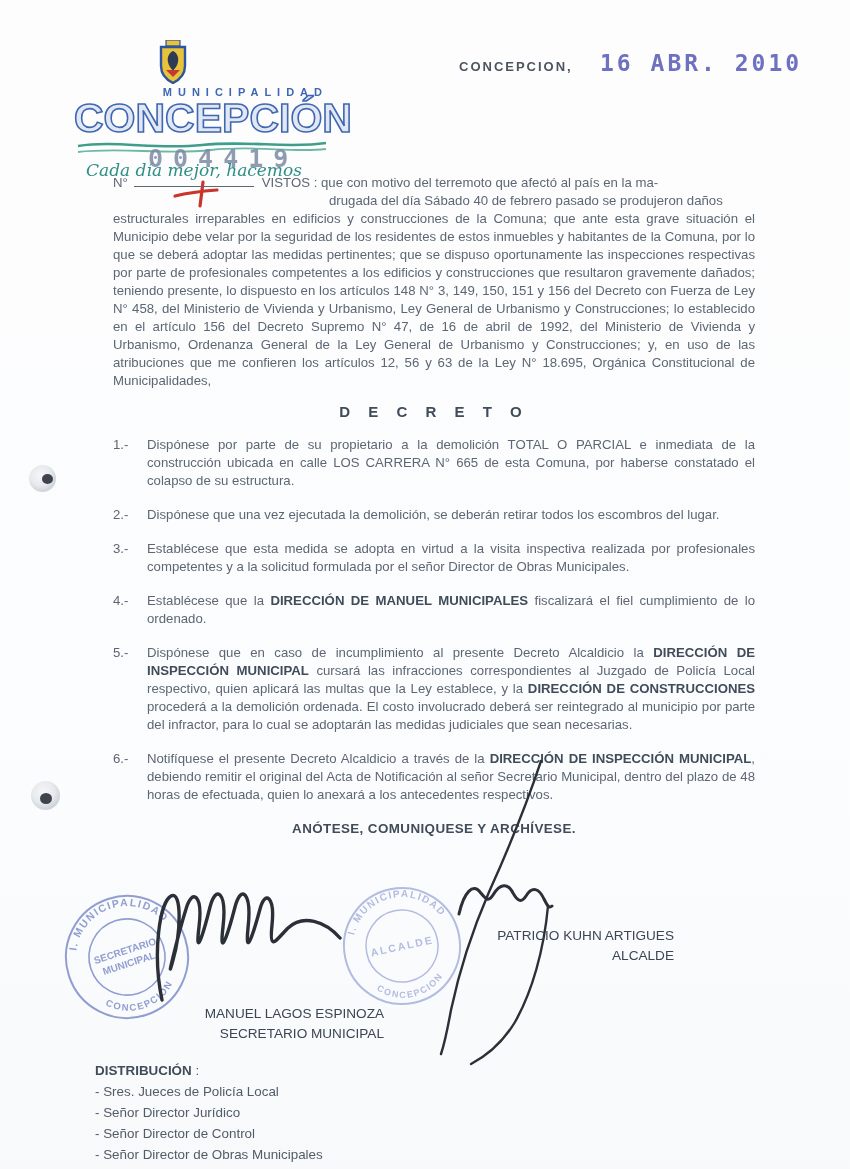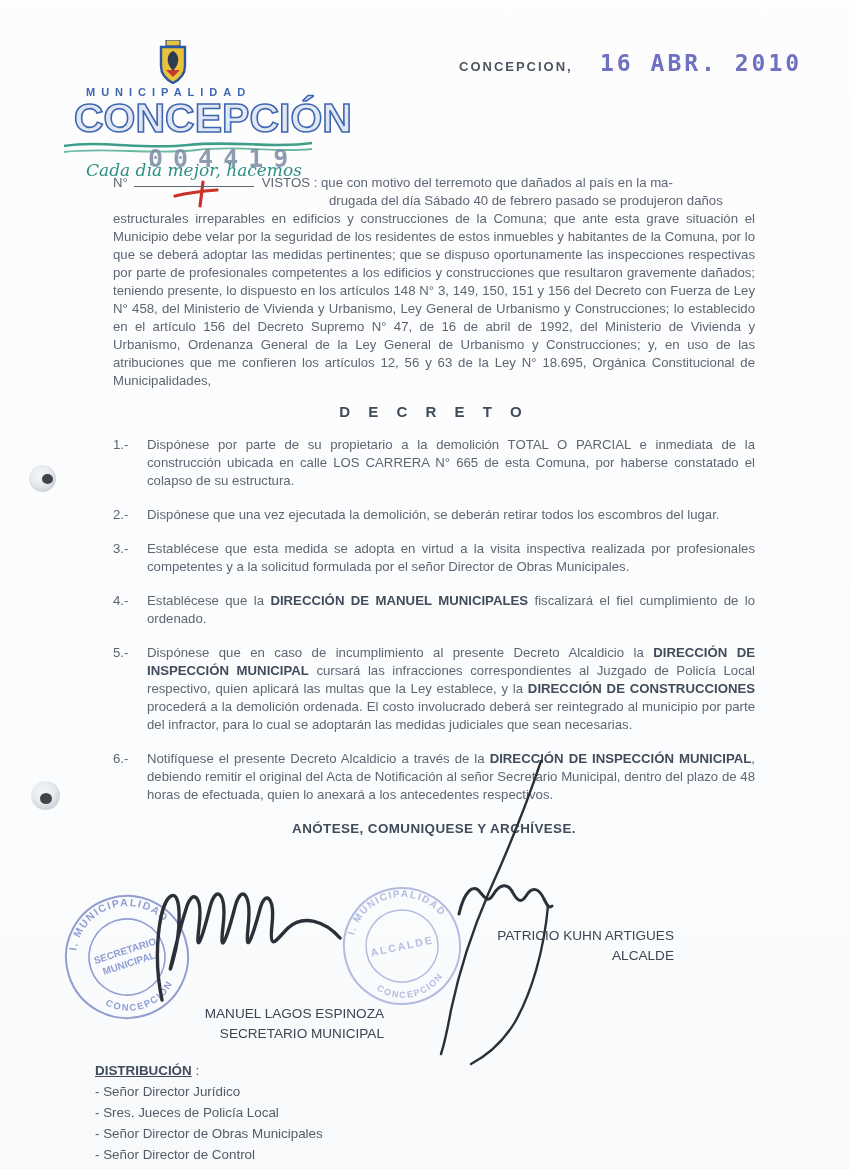--- a/index.html
+++ b/index.html
@@ -4,21 +4,21 @@
 <style>
   html,body{margin:0;padding:0;background:#e8e8e8;}
   #page{
     position:relative;width:850px;height:1169px;margin:0 auto;
     background:linear-gradient(180deg,#fdfdfe 0%,#fbfcfd 70%,#f7f9fb 100%);
     overflow:hidden;
     font-family:"Liberation Sans",sans-serif;
     color:#5d6774;
   }
   
-  .logo{position:absolute;left:58px;top:40px;width:270px;}
+  .logo{position:absolute;left:58px;top:40px;width:270px;text-align:right;}
   .shield{display:block;margin:0 auto 2px 100px;}
   .muni{font-size:11px;font-weight:bold;letter-spacing:6px;color:#3f67b2;margin-left:28px;}
   .conce{
     font-family:"Liberation Sans",sans-serif;font-weight:700;font-size:41px;line-height:40px;
     color:rgba(63,103,178,0.14);-webkit-text-stroke:1.6px #3f67b2;letter-spacing:0px;margin-left:16px;
   }
   .waves{margin:2px 0 0 4px;}
   .slogan-row{display:flex;align-items:center;margin-left:2px;flex-direction:column;}
   .slogan{font-family:"DejaVu Serif",serif;font-style:italic;font-size:17px;color:#2f8f85;}
   
@@ -43,21 +43,21 @@
   
   .stamp{position:absolute;pointer-events:none;}
   .stamp-left{left:62px;top:892px;transform:rotate(-18deg);opacity:0.95;}
   .stamp-right{left:340px;top:884px;transform:rotate(-12deg);opacity:0.72;}
   .sig-name{position:absolute;text-align:right;font-weight:normal;color:#3c4654;font-size:13.6px;line-height:20px;}
   .sig-left-name{left:118px;top:1004px;width:266px;}
   .sig-right-name{left:408px;top:926px;width:266px;}
   .overlay{position:absolute;left:0;top:0;pointer-events:none;}
   
   .dist{position:absolute;left:95px;top:1060px;font-size:13.4px;line-height:21px;color:#525c68;}
-  .dist-title{font-weight:bold;text-decoration:underline;color:#414c5a;display:inline-block;}
+  .dist-title{font-weight:bold;color:#414c5a;display:inline-block;}
   
   .hole{position:absolute;border-radius:50%;
     background:radial-gradient(circle at 42% 38%, #f5f6f8 0%, #e7eaee 45%, #cfd5db 70%, #c2c9d1 100%);}
   .hole .crescent{position:absolute;border-radius:50%;background:#3f444c;}
 </style>
 </head>
 <body>
 
 <div id="page">
 
@@ -92,21 +92,21 @@
 
   <div class="city">CONCEPCION,</div>
   <div class="date-stamp">16 ABR. 2010</div>
 
   <div class="folio">004419</div>
 
   <div class="doc-body">
     <div class="v-line1">
       <span>N°</span><span class="blank-line"></span><span>VISTOS</span>
       <span>:</span>
-      <span>que con motivo del terremoto que dañados al país en la ma-</span>
+      <span>que con motivo del terremoto que afectó al país en la ma-</span>
     </div>
     <div class="v-line2">drugada del día Sábado 40 de febrero pasado se produjeron daños</div>
     <div class="v-rest">estructurales irreparables en edificios y construcciones de la Comuna; que ante esta grave situación el Municipio debe velar por la seguridad de los residentes de estos inmuebles y habitantes de la Comuna, por lo que se deberá adoptar las medidas pertinentes; que se dispuso oportunamente las inspecciones respectivas por parte de profesionales competentes a los edificios y construcciones que resultaron gravemente dañados; teniendo presente, lo dispuesto en los artículos 148 N° 3, 149, 150, 151 y 156 del Decreto con Fuerza de Ley N° 458, del Ministerio de Vivienda y Urbanismo, Ley General de Urbanismo y Construcciones; lo establecido en el artículo 156 del Decreto Supremo N° 47, de 16 de abril de 1992, del Ministerio de Vivienda y Urbanismo, Ordenanza General de la Ley General de Urbanismo y Construcciones; y, en uso de las atribuciones que me confieren los artículos 12, 56 y 63 de la Ley N° 18.695, Orgánica Constitucional de Municipalidades,</div>
 
     <div class="decreto-title">D E C R E T O</div>
 
     <div class="item">
       <span class="num">1.-</span>
       <span class="itxt"><span>Dispónese por parte de su propietario a la demolición TOTAL O PARCIAL e inmediata de la construcción ubicada en calle LOS CARRERA N° 665 de esta Comuna, por haberse constatado el colapso de su estructura.</span></span>
     </div>
@@ -185,19 +185,19 @@
   </div>
   <div class="sig-name sig-right-name">
     <div>PATRICIO KUHN ARTIGUES</div>
     <div>ALCALDE</div>
   </div>
 
   <div class="dist">
     <div>
       <span class="dist-title">DISTRIBUCIÓN</span><span> :</span>
     </div>
+    <div>- Sres.  Jueces de Policía Local</div>
     <div>- Señor Director Jurídico</div>
-    <div>- Sres.  Jueces de Policía Local</div>
+    <div>- Señor Director de Control</div>
     <div>- Señor Director de Obras Municipales</div>
-    <div>- Señor Director de Control</div>
   </div>
 
 </div>
 
 </body></html>

